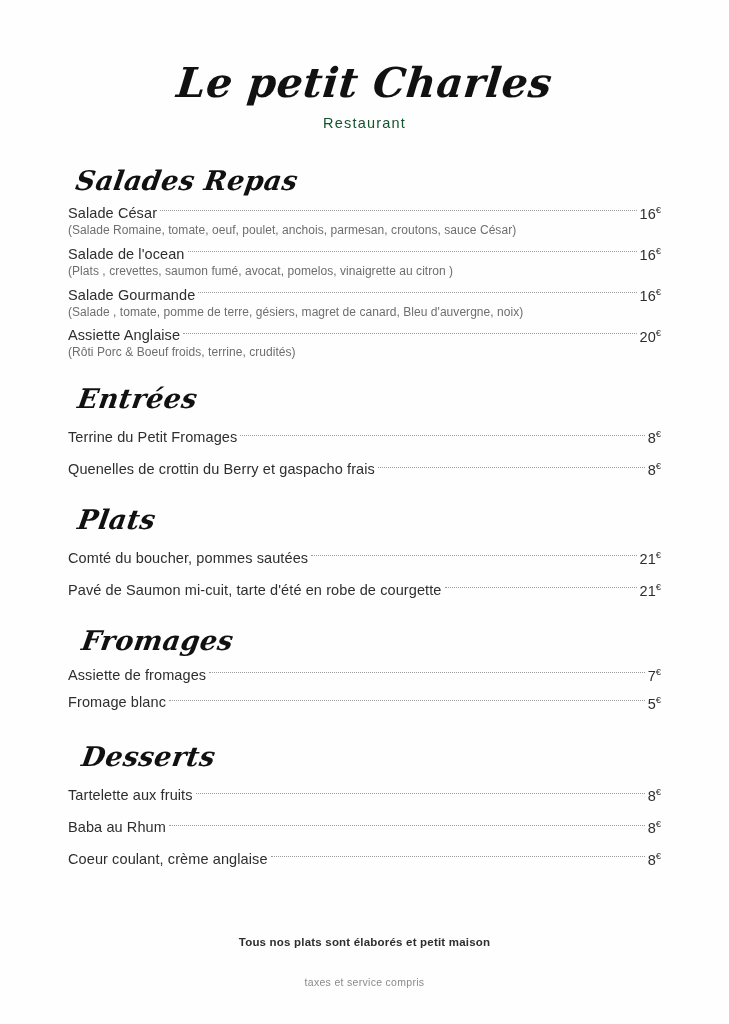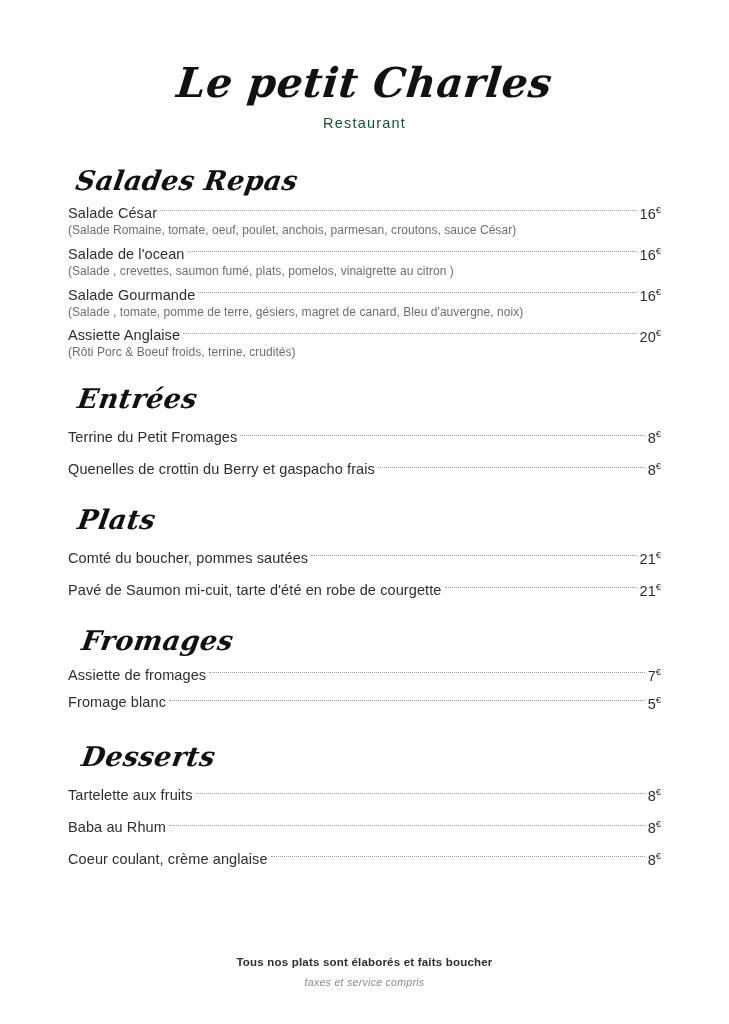--- a/index.html
+++ b/index.html
@@ -126,25 +126,24 @@
     bottom: 36px;
     text-align: center;
   }
   .footer-note {
     font-size: 11.5px;
     color: #2e2e2e;
     font-weight: 600;
     letter-spacing: 0.2px;
   }
   .footer-sub {
-    margin-top: 8px;
+    margin-top: 28px;
     font-size: 10.5px;
     color: #8a8a8a;
     letter-spacing: 0.3px;
-    font-style: italic;
   }
 </style>
 </head>
 <body>
 
 <div class="page">
 
   <div class="header">
     <div class="restaurant-name">Le petit Charles</div>
     <div class="restaurant-sub">Restaurant</div>
@@ -163,21 +162,21 @@
         </div>
         <div class="item-desc">(Salade Romaine, tomate, oeuf, poulet, anchois, parmesan, croutons, sauce César)</div>
       </div>
 
       <div class="item">
         <div class="item-line">
           <span class="item-name">Salade de l'ocean</span>
           <span class="dots"></span>
           <span class="item-price"><span>16</span><span class="cur">€</span></span>
         </div>
-        <div class="item-desc">(Salade , crevettes, saumon fumé, plats, pomelos, vinaigrette au citron )</div>
+        <div class="item-desc">(Plats , crevettes, saumon fumé, avocat, pomelos, vinaigrette au citron )</div>
       </div>
 
       <div class="item">
         <div class="item-line">
           <span class="item-name">Salade Gourmande</span>
           <span class="dots"></span>
           <span class="item-price"><span>16</span><span class="cur">€</span></span>
         </div>
         <div class="item-desc">(Salade , tomate, pomme de terre, gésiers, magret de canard, Bleu d'auvergne, noix)</div>
       </div>
@@ -276,17 +275,17 @@
           <span class="item-name">Coeur coulant, crème anglaise</span>
           <span class="dots"></span>
           <span class="item-price"><span>8</span><span class="cur">€</span></span>
         </div>
       </div>
     </div>
 
   </div>
 
   <div class="footer">
-    <div class="footer-note">Tous nos plats sont élaborés et faits boucher</div>
+    <div class="footer-note">Tous nos plats sont élaborés et petit maison</div>
     <div class="footer-sub">taxes et service compris</div>
   </div>
 
 </div>
 
 </body></html>

